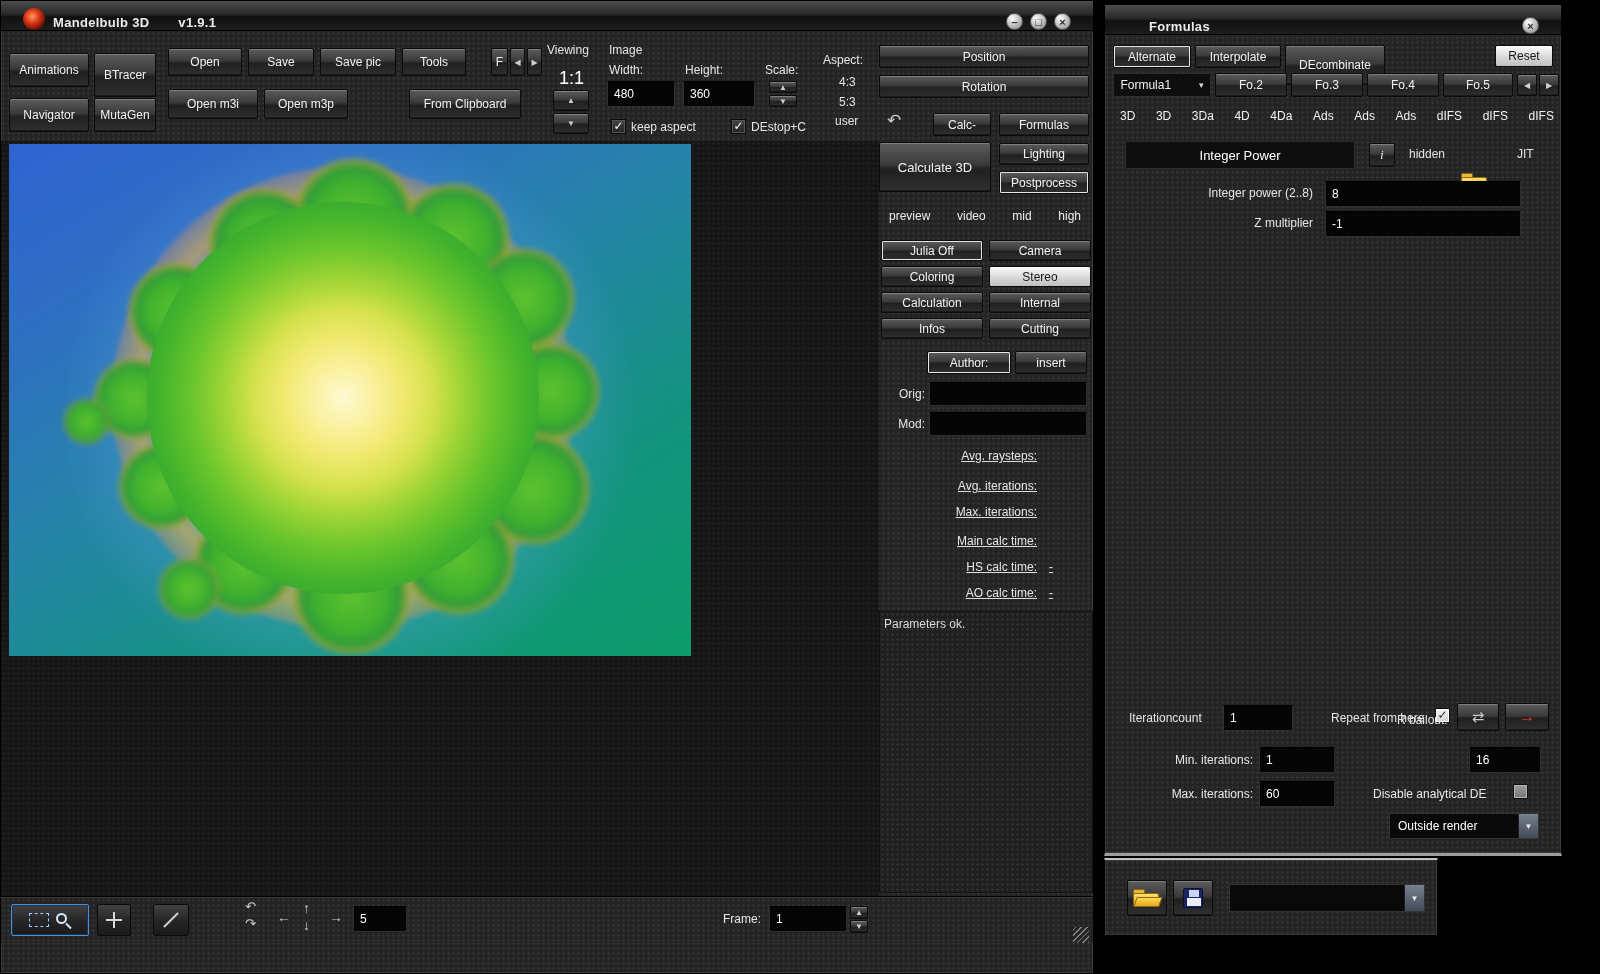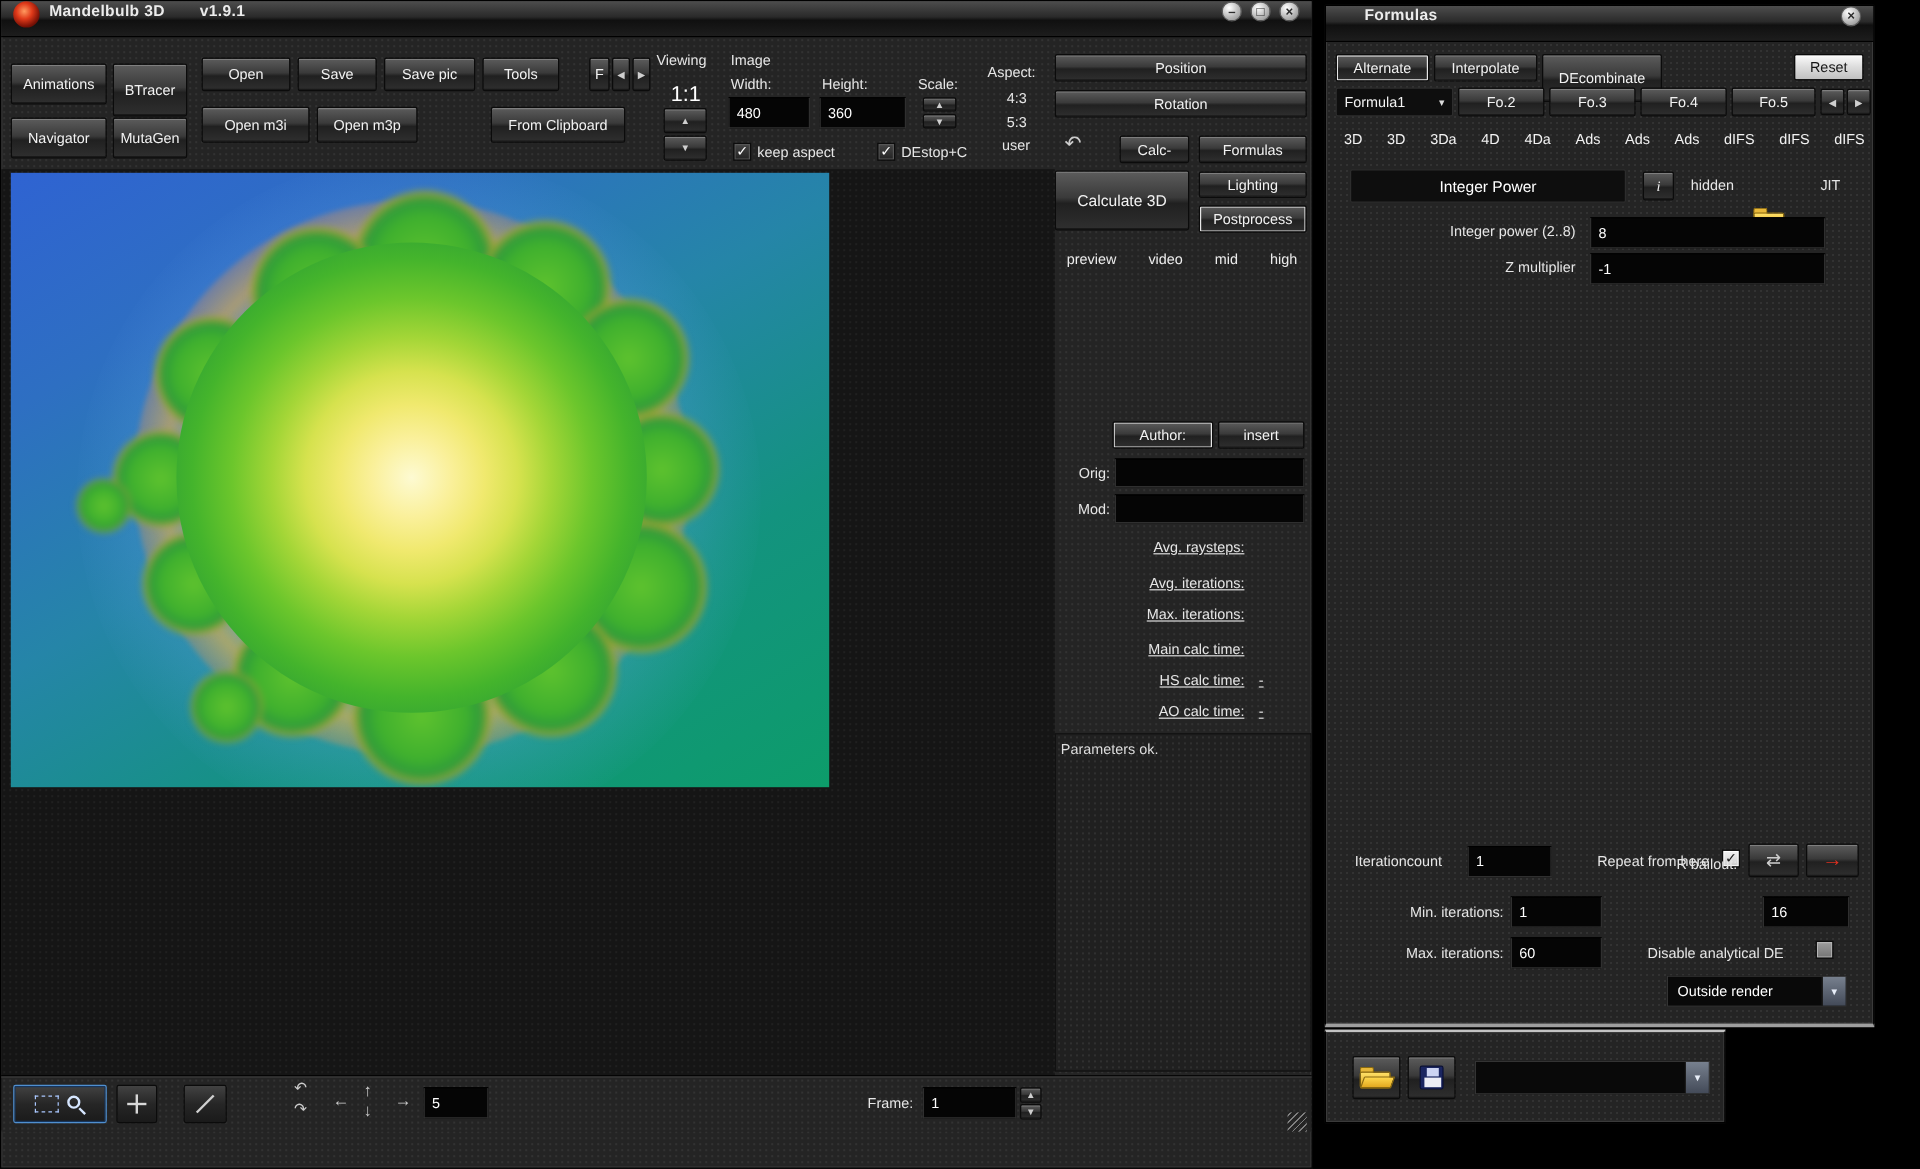--- a/index.html
+++ b/index.html
@@ -4,21 +4,21 @@
 <style>
   * { margin:0; padding:0; box-sizing:border-box; }
   body { background:#000; font-family:"Liberation Sans","DejaVu Sans",sans-serif; font-size:12px; color:#ddd; }
   .stage { position:relative; width:1600px; height:974px; background:#000; overflow:hidden; }
   .abs { position:absolute; }
   .tex { background-color:#242424;
          background-image:radial-gradient(rgba(80,80,80,.33) 1px, transparent 1.3px);
          background-size:5px 5px; }
   .win { border:1px solid #000; box-shadow:inset 0 0 0 1px #3a3a3a; }
   .titlebar { height:30px; background:linear-gradient(#4d4d4d,#2a2a2a 45%,#101010 55%,#1d1d1d);
-              display:flex; align-items:flex-start; padding:0 10px; border-bottom:1px solid #000; }
+              display:flex; align-items:flex-end; padding:0 22px; border-bottom:1px solid #000; }
   .title { font-weight:bold; font-size:13px; color:#ececec; margin-left:8px; letter-spacing:.3px; }
   .ver { margin-left:29px; }
   .flex1 { flex:1; }
   .winbtn { width:17px; height:17px; border-radius:50%; flex:0 0 auto;
             background:radial-gradient(circle at 35% 30%, #ffffff, #b9b9b9 55%, #848484);
             color:#2c2c2c; font-size:11px; font-weight:bold; line-height:16px; text-align:center;
             margin-left:7px; border:1px solid #5c5c5c; }
   .logo { width:22px; height:22px; border-radius:50%;
           background:radial-gradient(circle at 42% 38%, #ff9a60 0%, #e03a1a 35%, #7c1206 68%, #270402 100%); }
   .btn { display:flex; align-items:center; justify-content:center; gap:4px;
@@ -164,20 +164,30 @@
     <button class="btn abs" style="left:998px;top:142px;width:90px;height:22px">Lighting</button>
     <button class="btn abs sel" style="left:998px;top:170px;width:90px;height:23px">Postprocess</button>
 
     <div class="abs qrow" style="left:878px;top:208px;width:212px">
       <span>preview</span>
       <span>video</span>
       <span>mid</span>
       <span>high</span>
     </div>
 
+    <div class="abs tabgrid" style="left:880px;top:239px">
+      <button class="btn sel">Julia Off</button>
+      <button class="btn">Camera</button>
+      <button class="btn">Coloring</button>
+      <button class="btn light">Stereo</button>
+      <button class="btn">Calculation</button>
+      <button class="btn">Internal</button>
+      <button class="btn">Infos</button>
+      <button class="btn">Cutting</button>
+    </div>
 
     <button class="btn abs sel" style="left:926px;top:350px;width:84px;height:23px">Author:</button>
     <button class="btn abs" style="left:1014px;top:350px;width:72px;height:23px">insert</button>
 
     <span class="lbl abs lblr" style="left:880px;top:386px;width:44px">Orig:</span>
     <input class="field abs" style="left: 928px; top: 381px; width: 158px; height: 24px;" value="">
     <span class="lbl abs lblr" style="left:880px;top:416px;width:44px">Mod:</span>
     <input class="field abs" style="left: 928px; top: 411px; width: 158px; height: 24px;" value="">
 
     <div class="abs stat" style="top:448px">

